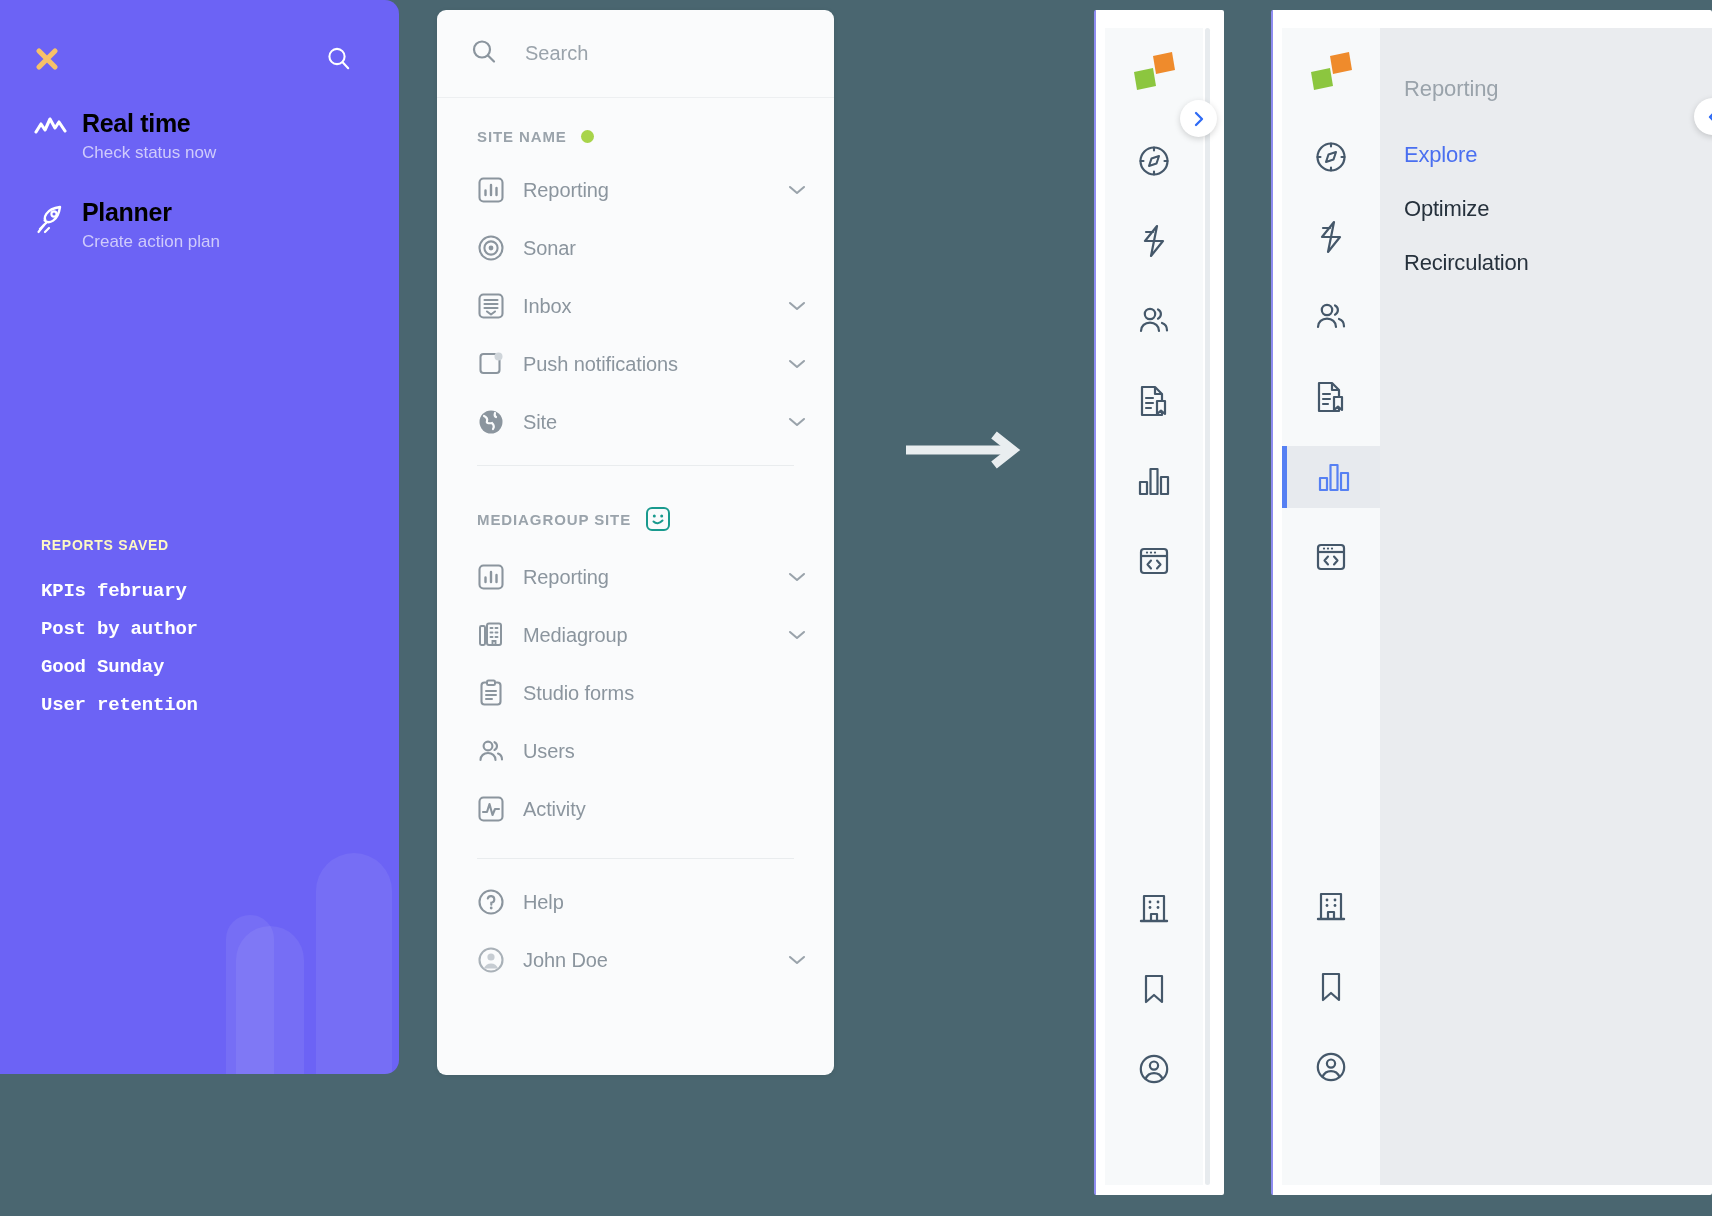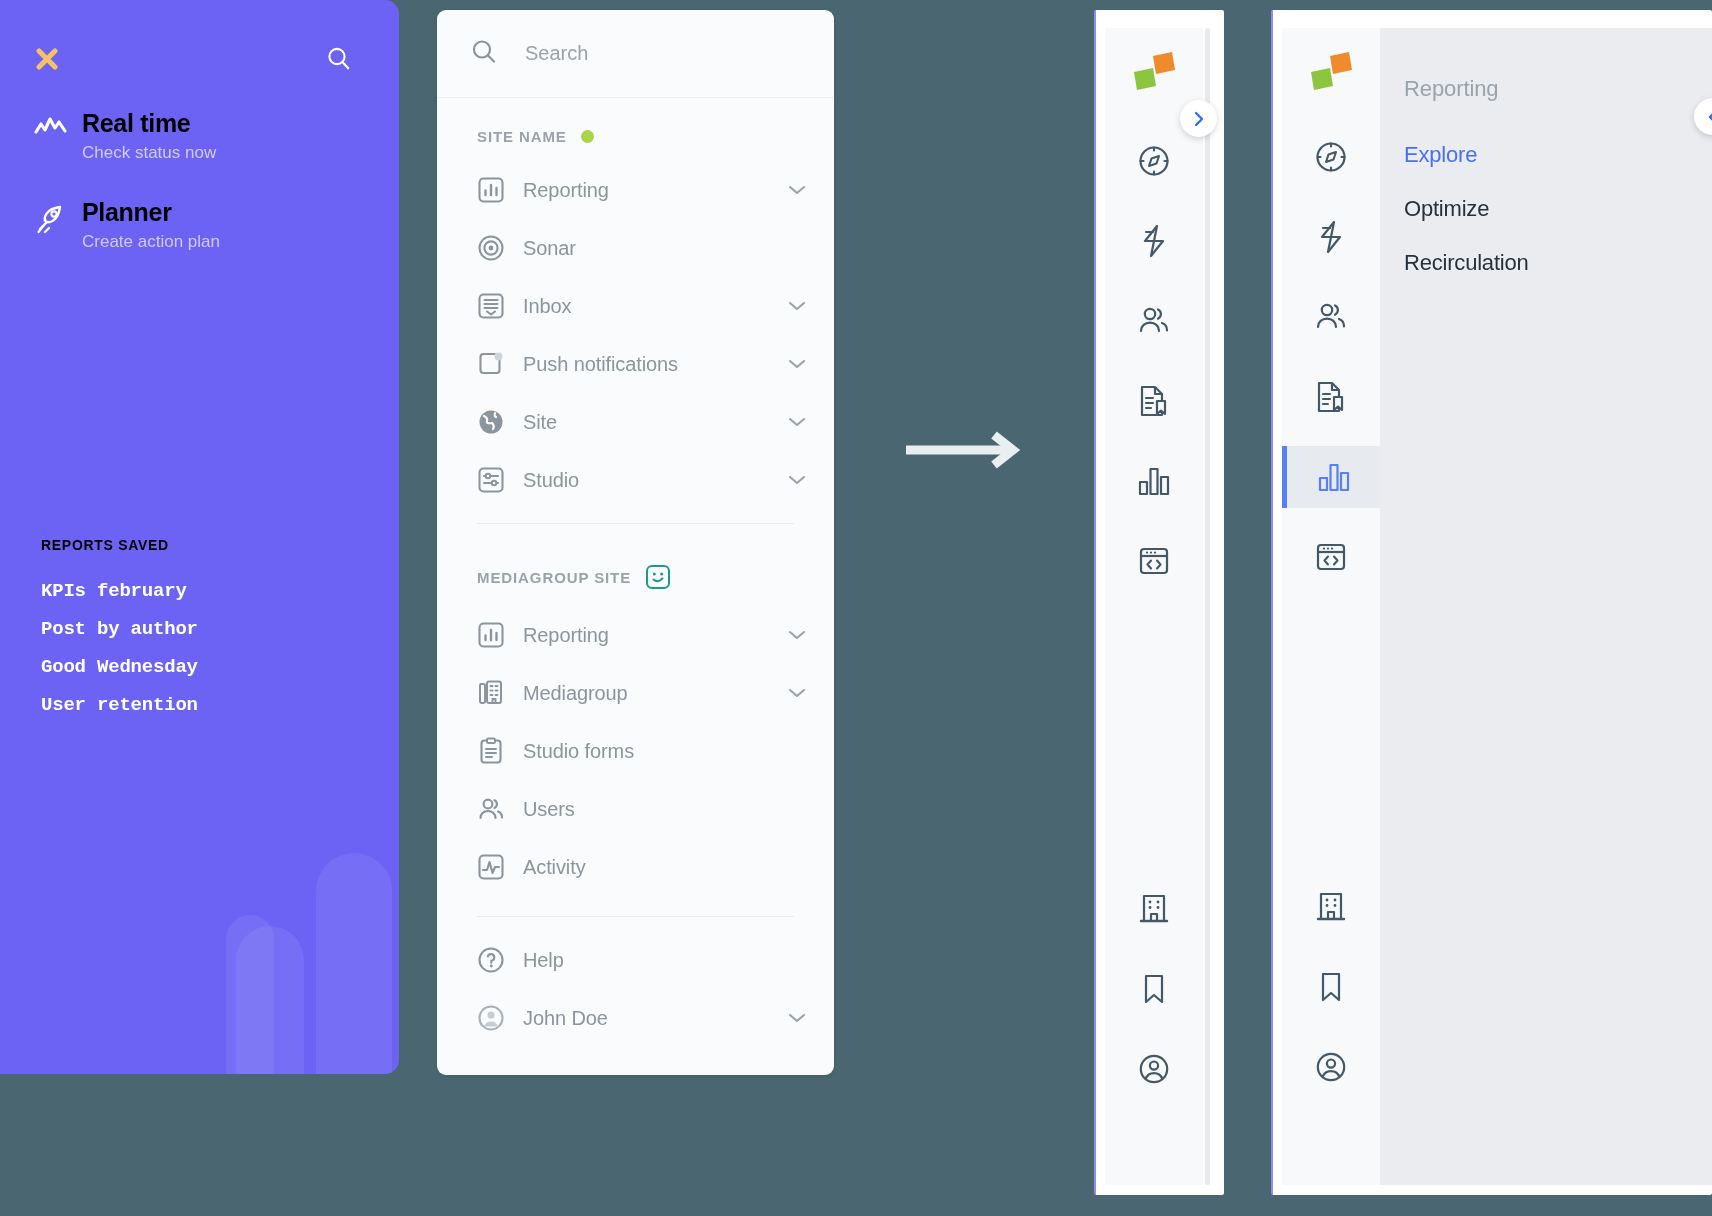--- a/index.html
+++ b/index.html
@@ -49,21 +49,21 @@
   .pp-title {
     font-size: 25px; font-weight: bold; color: #000000;
     line-height: 31px; letter-spacing: -0.3px;
   }
   .pp-sub {
     font-size: 17px; color: #cfcbfb; line-height: 28px; font-weight: 400;
   }
 
   .pp-saved-head {
     position: absolute; left: 41px; top: 537px;
-    font-size: 14px; font-weight: bold; color: #000000;
+    font-size: 14px; font-weight: bold; color: #fef9c3;
     letter-spacing: 0.7px;
   }
   .pp-saved-list { position: absolute; left: 41px; top: 572px; }
   .pp-saved-item {
     font-size: 19px; font-weight: bold; color: #ffffff;
     line-height: 38px; cursor: pointer; letter-spacing: -0.2px; font-family: Liberation Mono, monospace;
   }
 
   
   .menu-panel {
@@ -252,21 +252,21 @@
           <div class="pp-title">Planner</div>
           <div class="pp-sub">Create action plan</div>
         </div>
       </div>
     </div>
 
     <div class="pp-saved-head">REPORTS SAVED</div>
     <div class="pp-saved-list">
       <div class="pp-saved-item">KPIs february</div>
       <div class="pp-saved-item">Post by author</div>
-      <div class="pp-saved-item">Good Wednesday</div>
+      <div class="pp-saved-item">Good Sunday</div>
       <div class="pp-saved-item">User retention</div>
     </div>
   </div>
 
   <div class="menu-panel">
 
     <div class="search-row">
       <div class="s-ico">
         <svg width="30" height="30" viewBox="0 0 30 30" fill="none">
           <circle cx="13" cy="12.5" r="8" stroke="#8b959e" stroke-width="2.2"></circle>
@@ -347,36 +347,20 @@
         </svg>
       </span>
       <span class="m-label">Site</span>
       <span class="m-chev">
         <svg width="18" height="12" viewBox="0 0 18 12">
             <path d="M2 3 L9 9 L16 3" stroke="#9aa3ab" stroke-width="2.1" fill="none" stroke-linecap="round" stroke-linejoin="round"></path>
           </svg>
       </span>
     </div>
 
-    <div class="m-item">
-      <span class="m-ico">
-        <svg width="28" height="28" viewBox="0 0 28 28" fill="none">
-          <rect x="2.5" y="2.5" width="23" height="23" rx="4" stroke="#8b959e" stroke-width="2.1"></rect>
-          <path d="M7 10h14M7 17h14" stroke="#8b959e" stroke-width="2.1" stroke-linecap="round"></path>
-          <circle cx="11" cy="10" r="2.3" fill="#fafbfc" stroke="#8b959e" stroke-width="2"></circle>
-          <circle cx="17" cy="17" r="2.3" fill="#fafbfc" stroke="#8b959e" stroke-width="2"></circle>
-        </svg>
-      </span>
-      <span class="m-label">Studio</span>
-      <span class="m-chev">
-        <svg width="18" height="12" viewBox="0 0 18 12">
-            <path d="M2 3 L9 9 L16 3" stroke="#9aa3ab" stroke-width="2.1" fill="none" stroke-linecap="round" stroke-linejoin="round"></path>
-          </svg>
-      </span>
-    </div>
 
     <div class="m-divider"></div>
 
     <div class="section-head">
       <span>MEDIAGROUP SITE</span>
       <span class="face-badge">
         <svg width="26" height="26" viewBox="0 0 26 26" fill="none">
           <rect x="2" y="2" width="22" height="22" rx="5" stroke="#199a8e" stroke-width="2"></rect>
           <circle cx="9.3" cy="10" r="1.5" fill="#199a8e"></circle>
           <circle cx="16.7" cy="10" r="1.5" fill="#199a8e"></circle>

